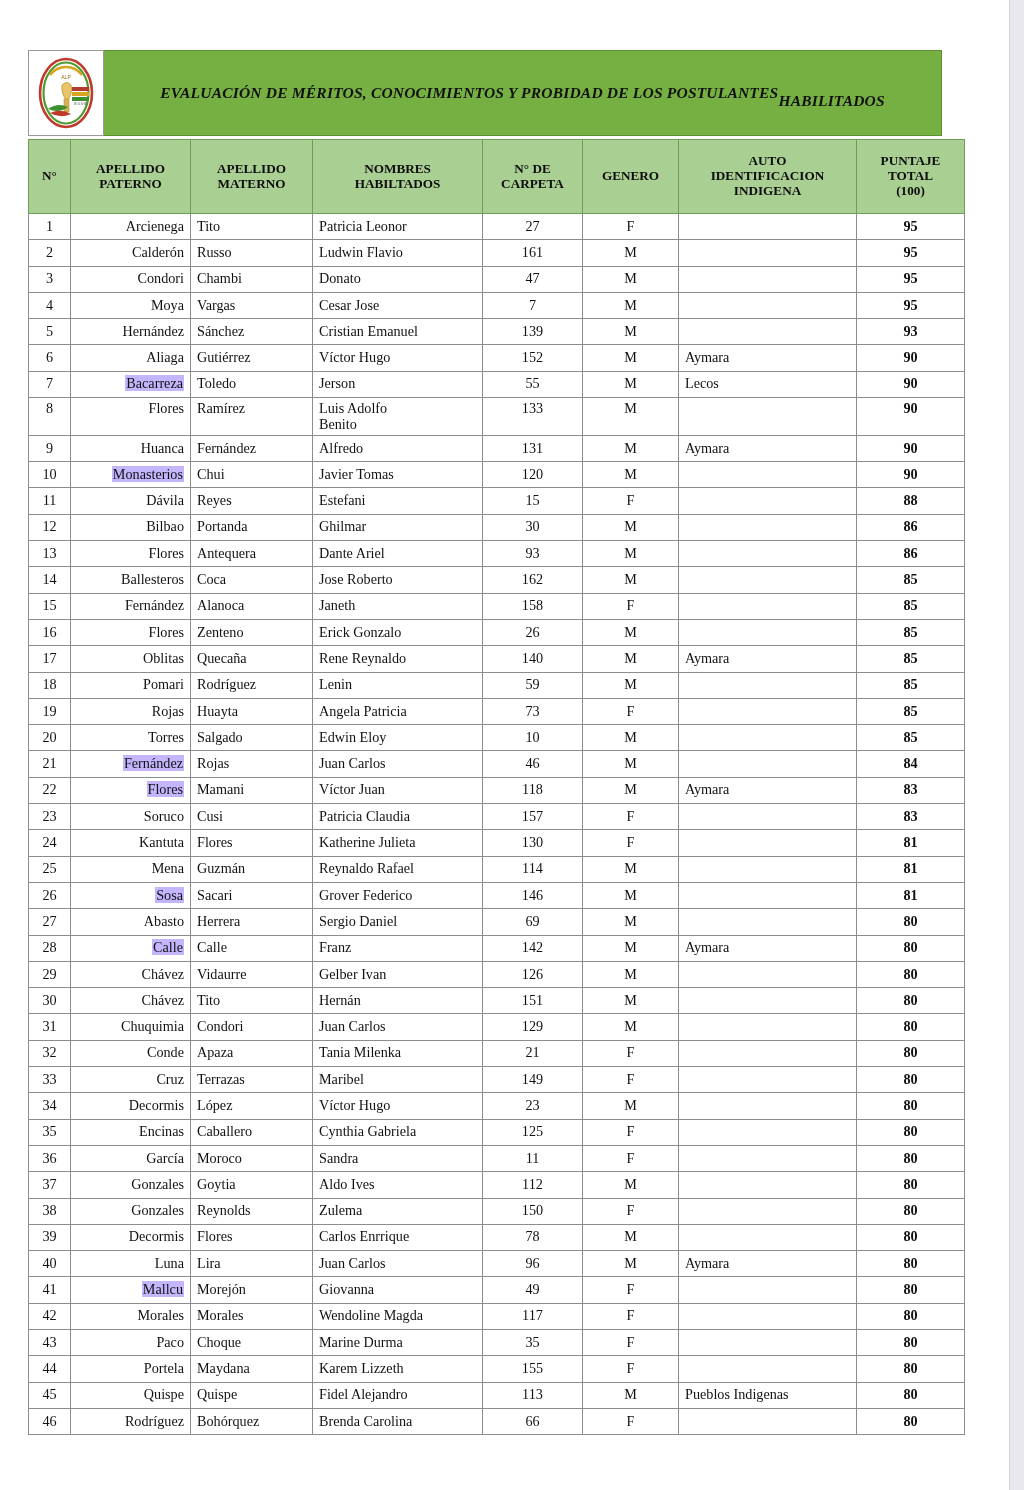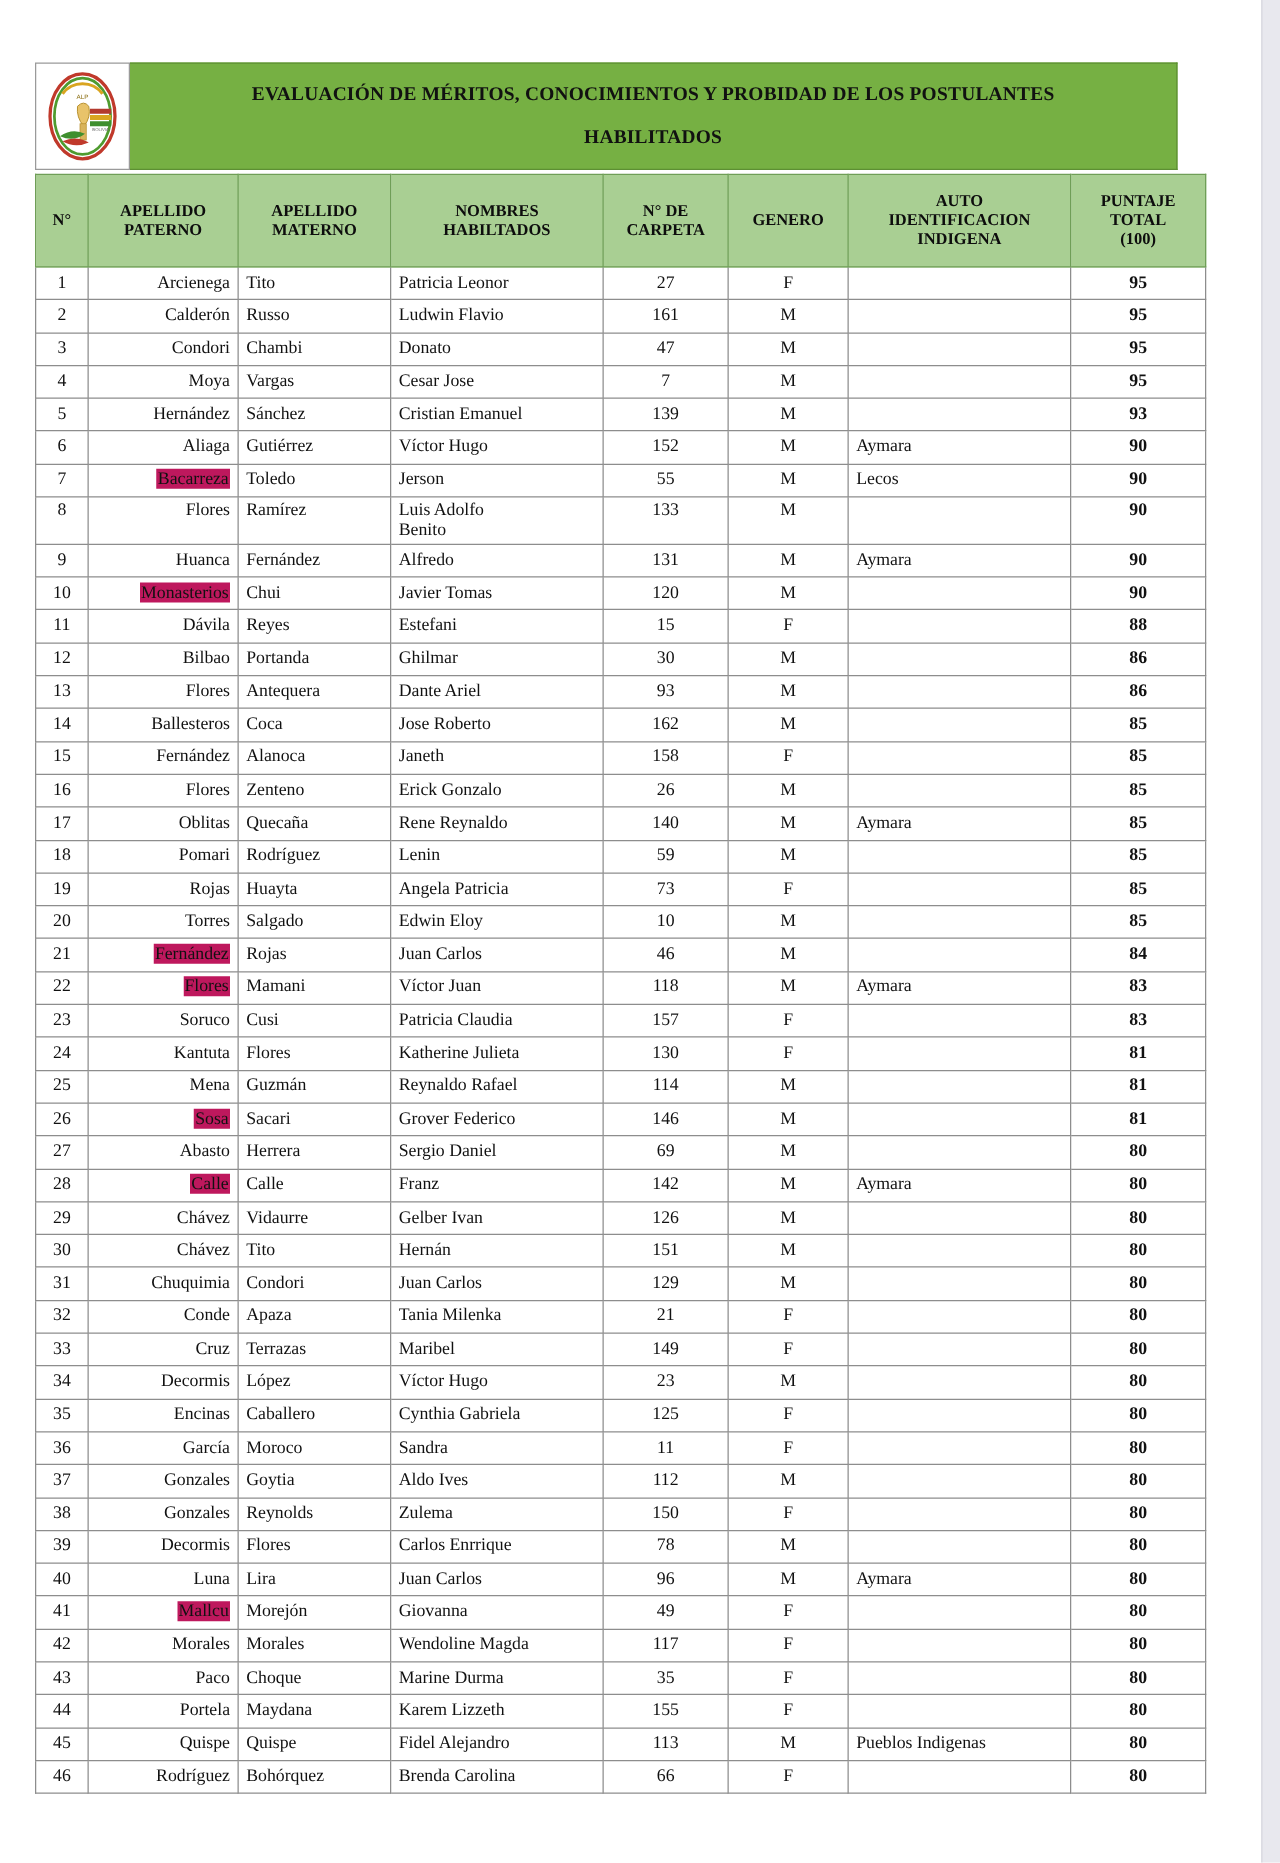--- a/index.html
+++ b/index.html
@@ -58,24 +58,25 @@
     width: 56px;
     height: 72px;
   }
   .title-cell {
     flex: 1 1 auto;
     background: #76b043;
     border: 1px solid #5d8f33;
     border-left: none;
     box-sizing: border-box;
     display: flex;
-    flex-direction: column;
+    flex-direction: row;
     align-items: center;
     justify-content: center;
     padding: 22px 18px;
+    font-style: italic;
   }
   .title-line {
     font-weight: bold;
     font-size: 15.5px;
     letter-spacing: 0.2px;
     color: #111111;
     text-align: center;
     line-height: 1.15;
   }
   .title-line.second {
@@ -118,21 +119,21 @@
   .c-num      { width: 42px;  text-align: center; }
   .c-paterno  { width: 120px; text-align: right; }
   .c-materno  { width: 122px; text-align: left; }
   .c-nombres  { width: 170px; text-align: left; }
   .c-carpeta  { width: 100px; text-align: center; }
   .c-genero   { width: 96px;  text-align: center; }
   .c-auto     { width: 178px; text-align: left; font-size: 13.2px; }
   .c-puntaje  { width: 108px;  text-align: center; font-weight: bold; }
 
   td.hl > span.hl-text {
-    background: #be185d;
+    background: #c4b5fd;
     padding: 0 1px;
   }
   .two-line td { height: 44px; vertical-align: top; padding-top: 3px; }
   .two-line td.c-num,
   .two-line td.c-carpeta,
   .two-line td.c-genero,
   .two-line td.c-puntaje { vertical-align: top; }
 </style>
 </head>
 <body>

